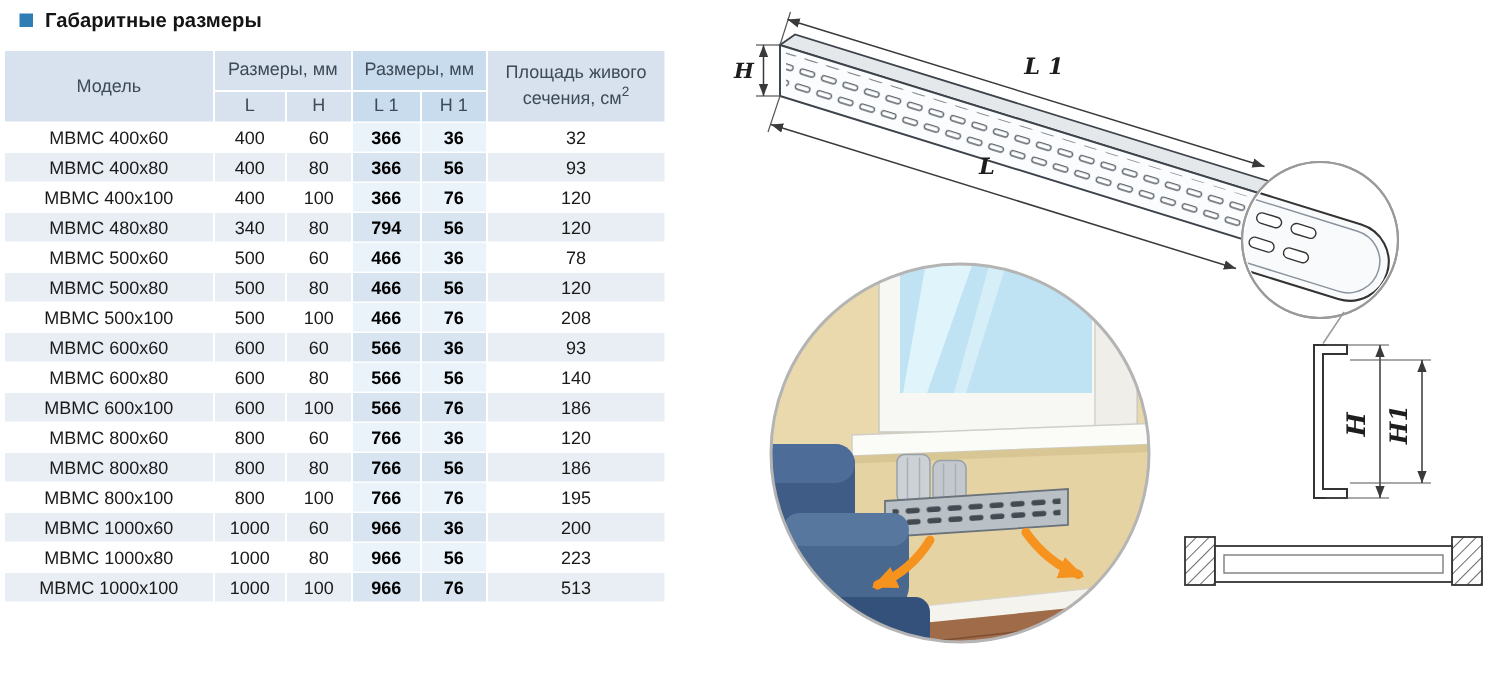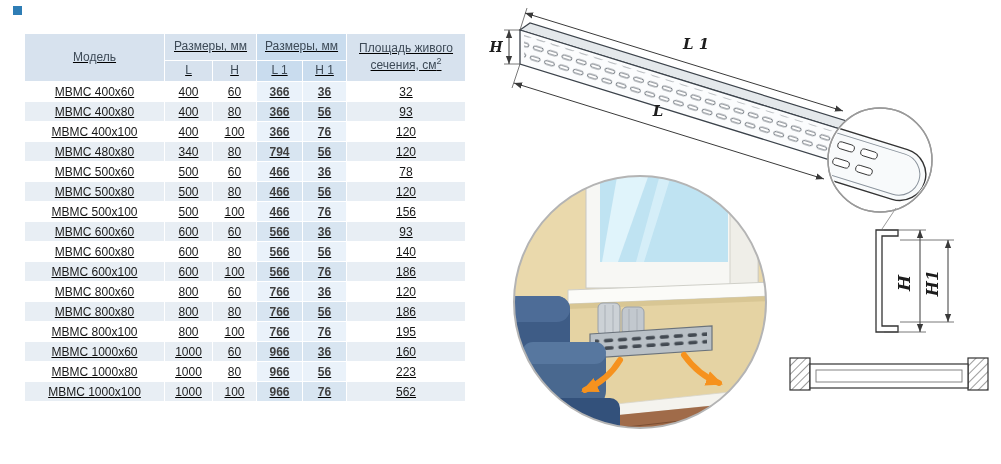--- a/index.html
+++ b/index.html
@@ -6,48 +6,49 @@
   .canvas {
     position:relative; width:1001px; height:464px; background:#fff;
     font-family:"Liberation Sans", sans-serif; overflow:hidden;
   }
   
   .title-row { position:absolute; left:13px; top:6px; display:flex; align-items:center; gap:8px; }
   .title-square { width:9px; height:9px; background:#2e7db5; }
   .title-text { font-size:13.5px; font-weight:bold; color:#141414; }
 
   
-  table.dims { position:absolute; left:24px; top:33px; width:441px; border-collapse:collapse; table-layout:fixed;text-decoration:underline; }
+  table.dims { position:absolute; left:2px; top:33px; width:441px; border-collapse:collapse; table-layout:fixed; }
   table.dims th, table.dims td {
     border:1px solid #ffffff; text-align:center; vertical-align:middle; padding:0; overflow:hidden;
   }
   table.dims thead th {
     background:#d7e2ee; color:#3d4a57; font-weight:normal; font-size:12px; line-height:1.15;
   }
   table.dims thead tr.h1 th { height:26px; }
   table.dims thead tr.h2 th { height:20px; }
   table.dims thead th.hl { background:#c9dcee; }
   table.dims thead th sup { font-size:9px; }
   table.dims tbody td { height:19px; font-size:12px; color:#1a1a1a; }
   table.dims tbody tr:nth-child(even) td { background:#e8eef4; }
   table.dims tbody tr:nth-child(odd) td { background:#ffffff; }
-  table.dims tbody td.b { font-weight:bold; color:#404040; }
+  table.dims tbody td.b { font-weight:bold; color:#000000; }
   table.dims tbody tr:nth-child(odd) td.b { background:#eaf2fa; }
   table.dims tbody tr:nth-child(even) td.b { background:#d8e5f1; }
 
   .drawing-svg { position:absolute; left:468px; top:0; }
   .dim-label { font-family:"DejaVu Serif", serif; font-style:italic; font-weight:bold; fill:#1d1d1d; }
 </style>
 </head>
 <body>
 
 <div class="canvas">
 
   <div class="title-row">
     <span class="title-square"></span>
+    <span class="title-text">Габаритные размеры</span>
   </div>
 
   <table class="dims">
     <colgroup>
       <col style="width:140px">
         <col style="width:48px">
         <col style="width:44px">
       <col style="width:46px">
         <col style="width:44px">
         <col style="width:119px">
@@ -114,21 +115,21 @@
           <td class="b">466</td>
           <td class="b">56</td>
           <td>120</td>
         </tr>
       <tr>
           <td>МВМС 500x100</td>
           <td>500</td>
           <td>100</td>
           <td class="b">466</td>
           <td class="b">76</td>
-          <td>156</td>
+          <td>208</td>
         </tr>
       <tr>
           <td>МВМС 600x60</td>
           <td>600</td>
           <td>60</td>
           <td class="b">566</td>
           <td class="b">36</td>
           <td>93</td>
         </tr>
       <tr>
@@ -170,37 +171,37 @@
           <td class="b">766</td>
           <td class="b">76</td>
           <td>195</td>
         </tr>
       <tr>
           <td>МВМС 1000x60</td>
           <td>1000</td>
           <td>60</td>
           <td class="b">966</td>
           <td class="b">36</td>
-          <td>160</td>
+          <td>200</td>
         </tr>
       <tr>
           <td>МВМС 1000x80</td>
           <td>1000</td>
           <td>80</td>
           <td class="b">966</td>
           <td class="b">56</td>
           <td>223</td>
         </tr>
       <tr>
           <td>МВМС 1000x100</td>
           <td>1000</td>
           <td>100</td>
           <td class="b">966</td>
           <td class="b">76</td>
-          <td>562</td>
+          <td>513</td>
         </tr>
     </tbody>
   </table>
 
   <svg class="drawing-svg" width="533" height="464" viewBox="0 0 533 464">
     <defs>
       <marker id="dimArrow" viewBox="0 0 10 10" refX="9" refY="5" markerWidth="9" markerHeight="9" orient="auto-start-reverse">
         <path d="M0,1.5 L9,5 L0,8.5 z" fill="#3a3a3a"></path>
       </marker>
       <marker id="flowArrow" viewBox="0 0 10 10" refX="7.5" refY="5" markerUnits="userSpaceOnUse" markerWidth="17" markerHeight="17" orient="auto">

